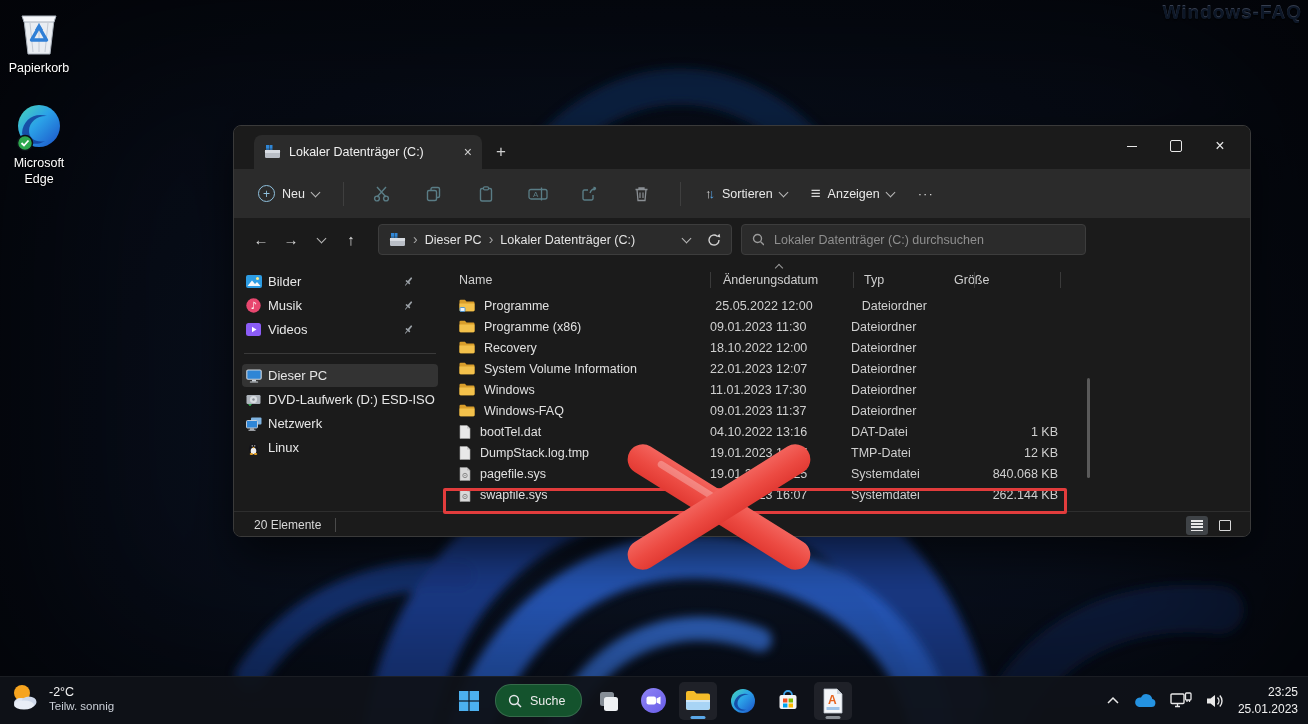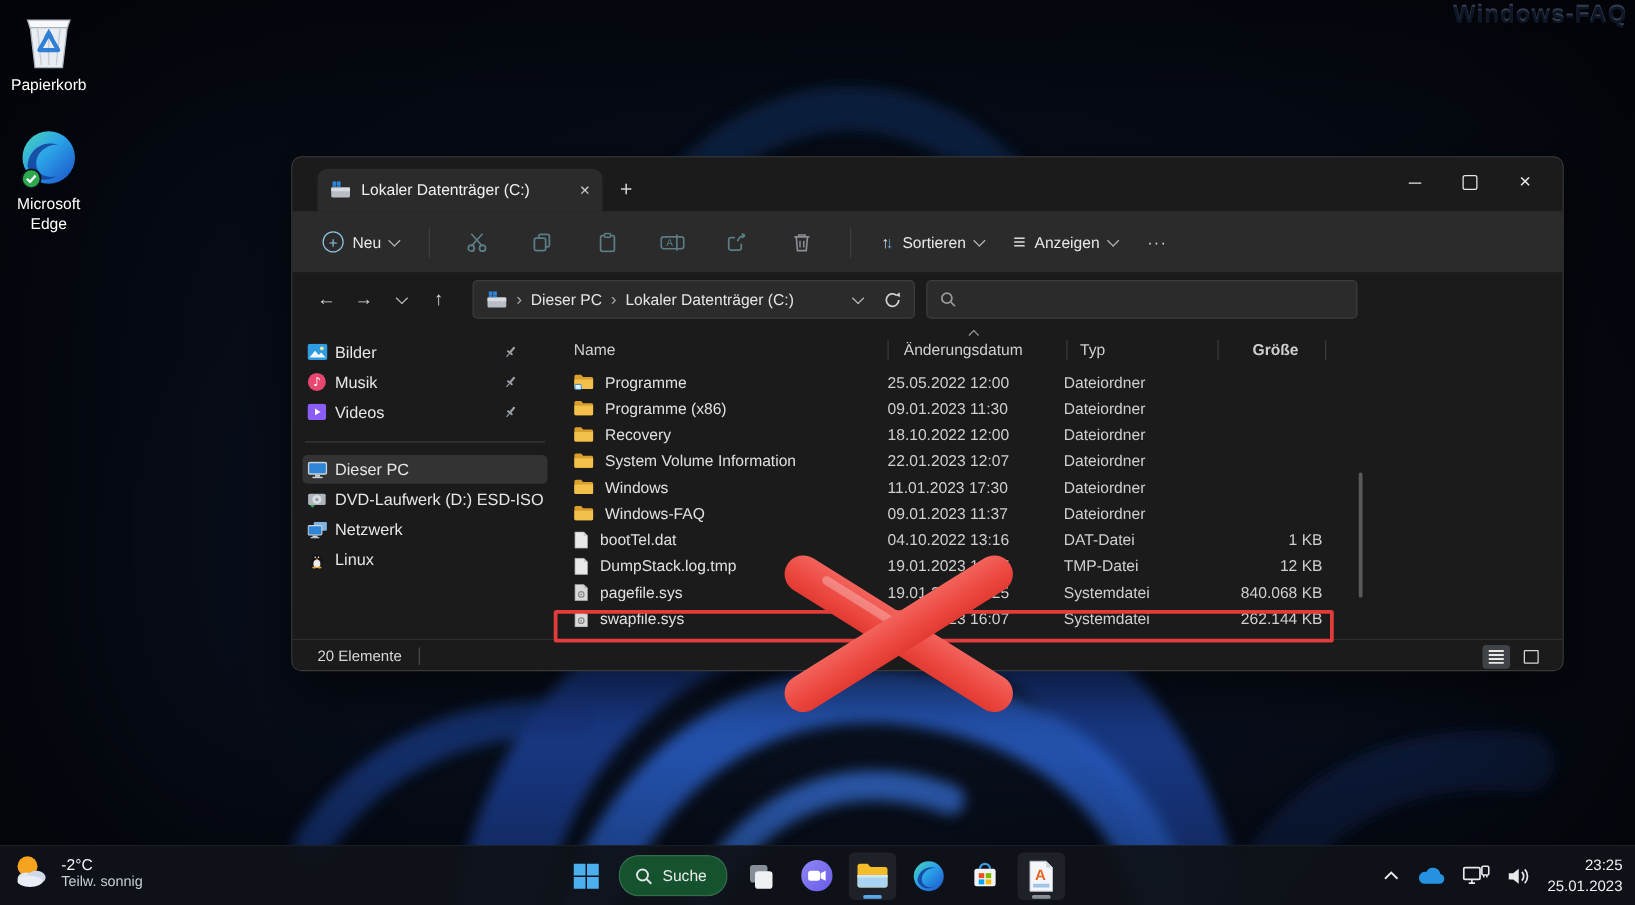--- a/index.html
+++ b/index.html
@@ -291,20 +291,21 @@
         <svg width="14" height="14" style="margin-left:10px">
           <path d="M12 7 a5 5 0 1 1 -1.8 -3.8" stroke="#d0d0d0" stroke-width="1.4" fill="none"></path>
           <polygon points="12.6,0.8 13.2,4.6 9.6,3.4" fill="#d0d0d0"></polygon>
         </svg>
       </div>
       <div class="searchbox">
         <svg width="13" height="13">
           <circle cx="5.5" cy="5.5" r="4" stroke="#9a9a9a" stroke-width="1.4" fill="none"></circle>
           <path d="M8.7 8.7 L12 12" stroke="#9a9a9a" stroke-width="1.4"></path>
         </svg>
+        <input placeholder="Lokaler Datenträger (C:) durchsuchen" style="">
       </div>
     </div>
 
     <div class="abs body">
 
       <div class="abs side">
         <div class="srow" style="top:9px;">
           <svg width="16" height="13" style="position:absolute;left:4px;">
             <rect x="0" y="0" width="16" height="13" rx="2" fill="#2d9ce3"></rect>
             <circle cx="11.5" cy="3.6" r="1.5" fill="#fde98a"></circle>
@@ -386,27 +387,27 @@
           </svg>
           <span>Linux</span>
         </div>
       </div>
 
       <div class="abs list">
         <div class="sortup"></div>
         <div class="hdr" style="left:13px;">Name</div>
         <div class="hdr" style="left:277px;">Änderungsdatum</div>
         <div class="hdr" style="left:418px;">Typ</div>
-        <div class="hdr" style="left:556px;font-weight:bold;">Größe</div>
+        <div class="hdr" style="left:508px;">Größe</div>
         <div class="hsep" style="left:264px;"></div>
         <div class="hsep" style="left:407px;"></div>
         <div class="hsep" style="left:528px;"></div>
         <div class="hsep" style="left:614px;"></div>
         <div id="rows">
-            <div class="frow" style="top: 34px;">
+            <div class="frow" style="top: 34px; justify-content: space-between;">
               <div class="c-name">
                 <svg width="16" height="13">
                   <path d="M0.5 2 a1.2 1.2 0 0 1 1.2 -1.2 h4.2 l1.6 1.7 h6.8 a1.2 1.2 0 0 1 1.2 1.2 V11 a1.2 1.2 0 0 1 -1.2 1.2 H1.7 A1.2 1.2 0 0 1 0.5 11 z" fill="#d99e2b"></path>
                   <path d="M0.5 4.6 H15.5 V11 a1.2 1.2 0 0 1 -1.2 1.2 H1.7 A1.2 1.2 0 0 1 0.5 11 z" fill="#f3c14b"></path>
                   <rect x="1" y="8.5" width="5" height="4" rx="0.8" fill="#eaf3fb" stroke="#2f86d6" stroke-width="0.8"></rect>
                 </svg>
                 <span>Programme</span>
               </div>
               <div class="c-date">25.05.2022 12:00</div>
               <div class="c-type">Dateiordner</div>

